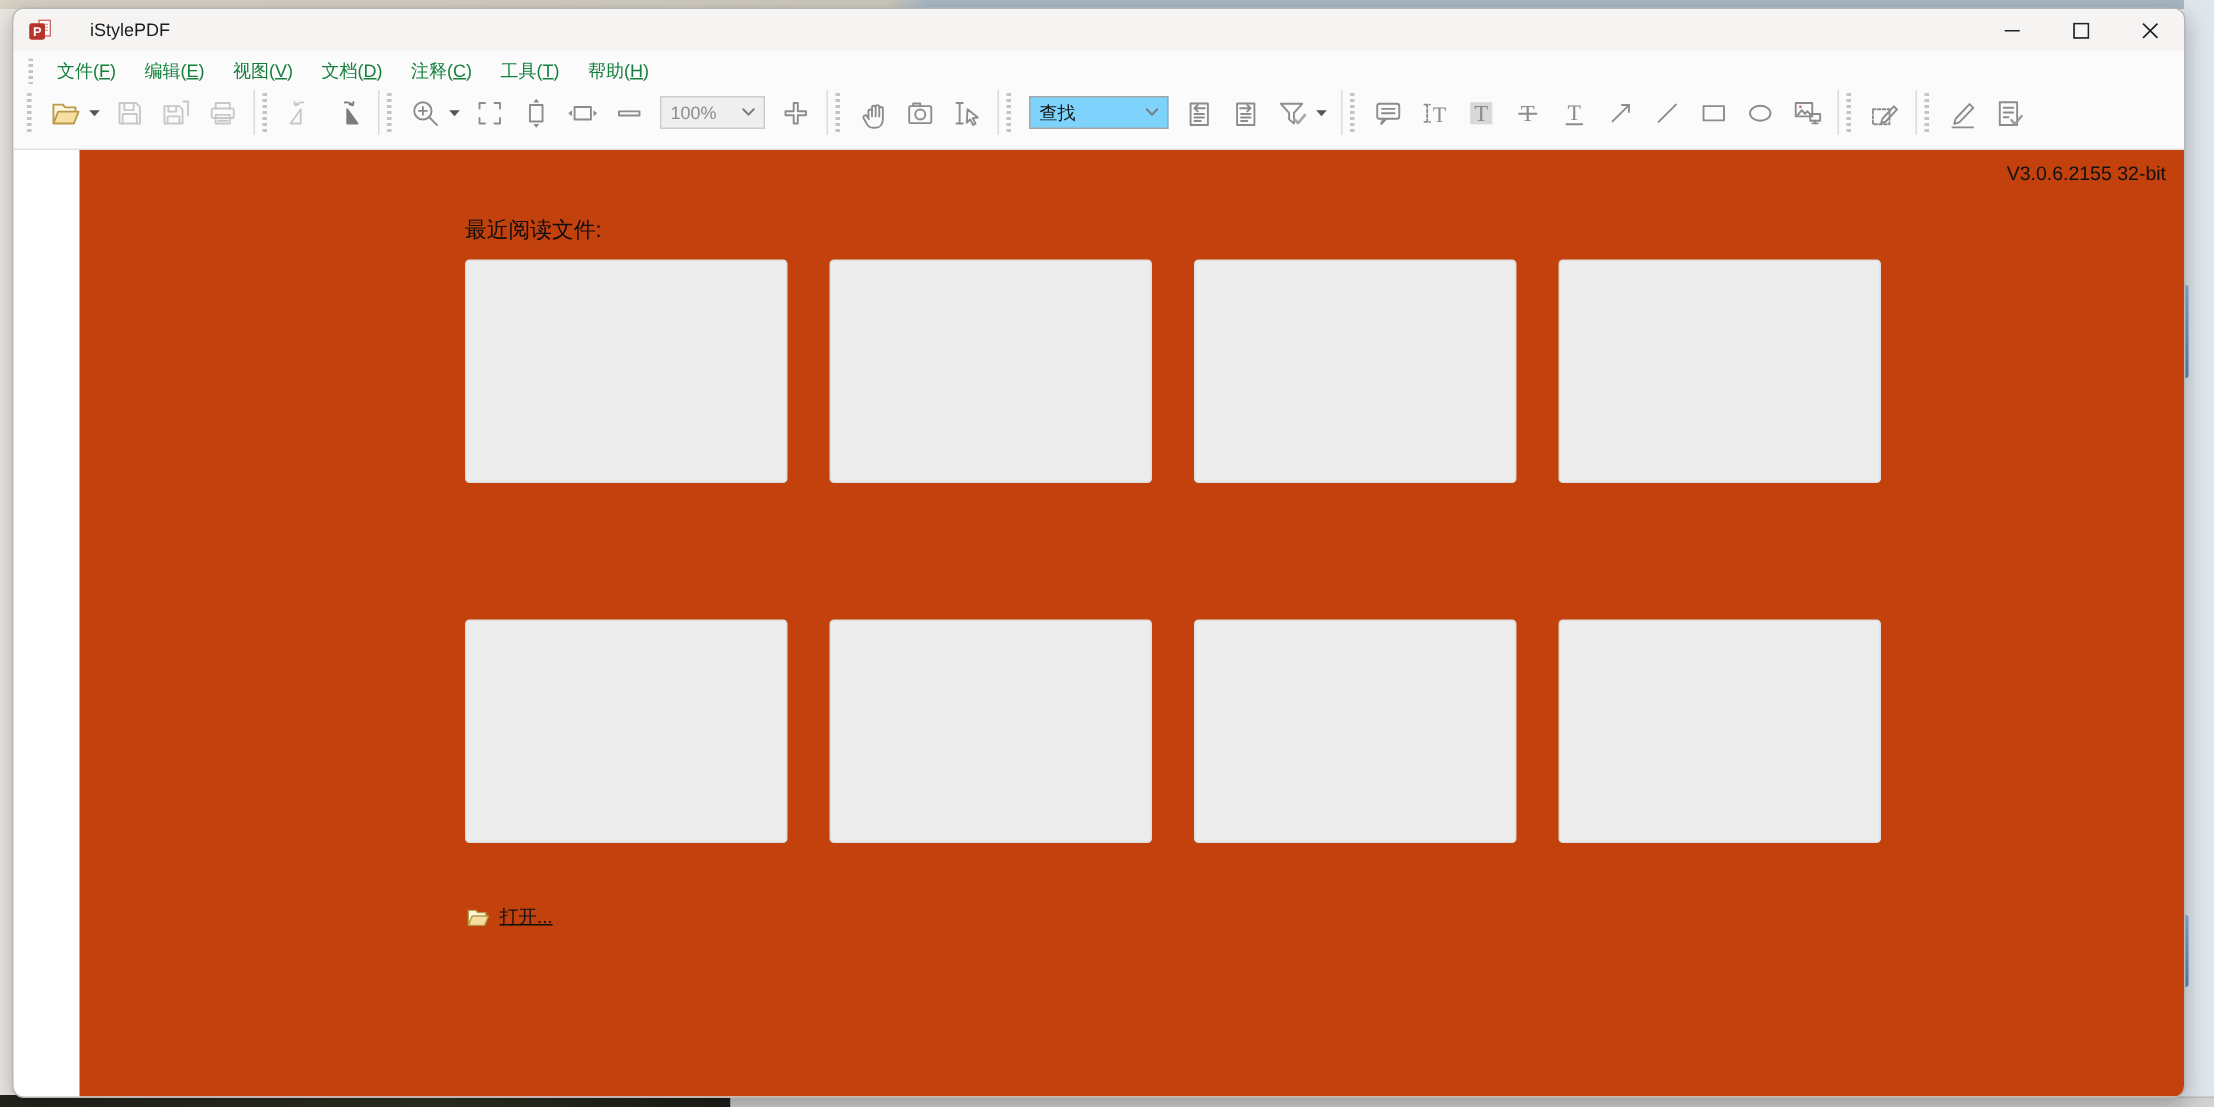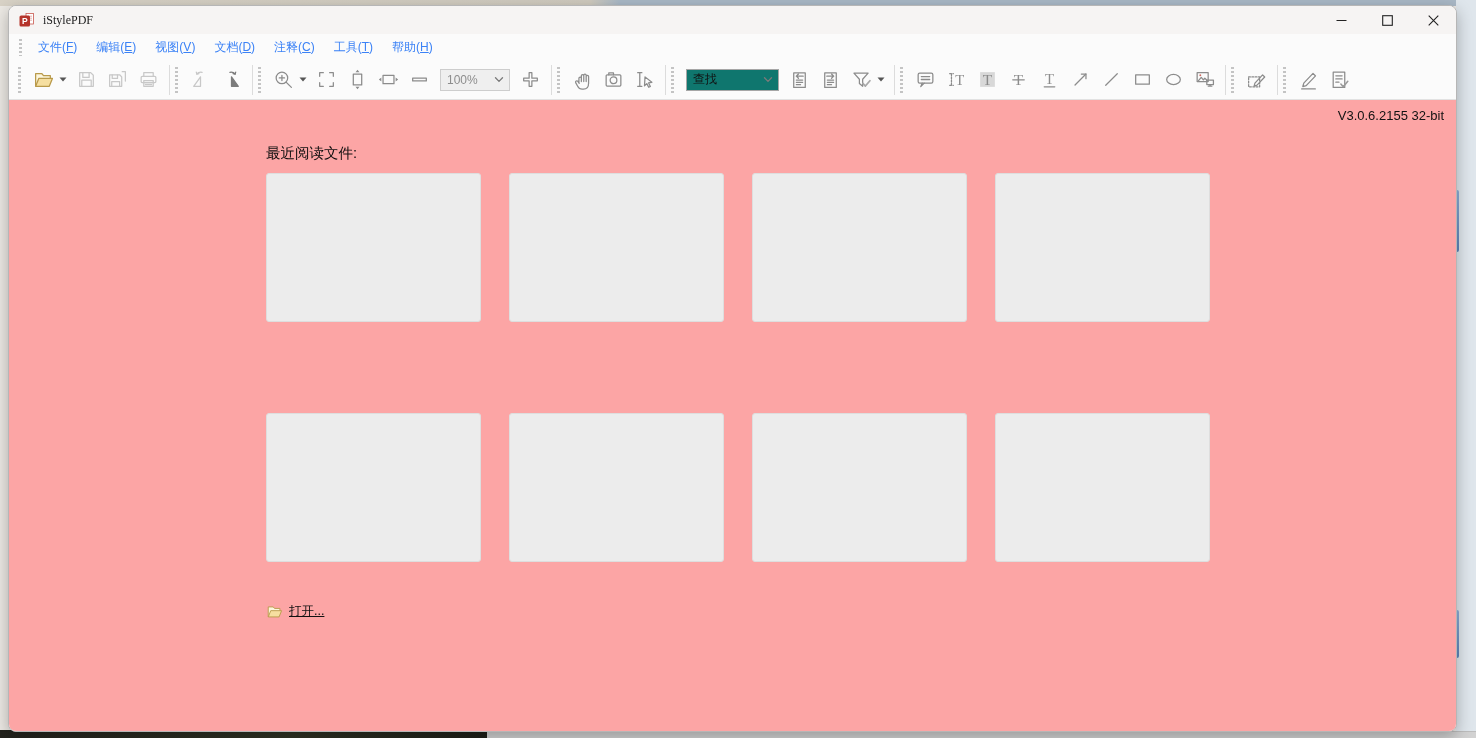--- a/index.html
+++ b/index.html
@@ -20,50 +20,50 @@
   
   .window{
     position:absolute;left:8px;top:5px;width:1447px;height:725px;
     background:#fff;border:1px solid #b6b6b6;border-radius:8px;
     box-shadow:0 5px 16px rgba(0,0,0,.28);
     display:flex;flex-direction:column;overflow:hidden;
   }
   
   .titlebar{height:28px;flex:0 0 28px;background:#f6f4f3;display:flex;align-items:center;padding-left:10px;}
   .app-icon{width:16px;height:16px;flex:0 0 16px;}
-  .app-title{font-size:12px;color:#1b1b1b;margin-left:8px;font-family:Liberation Serif, serif;}
+  .app-title{font-size:12px;color:#1b1b1b;margin-left:25px;}
   .win-controls{margin-left:auto;display:flex;height:100%;}
   .win-btn{width:46px;height:100%;display:flex;align-items:center;justify-content:center;}
 
   
   .menubar{height:26px;flex:0 0 26px;background:#fbfbfb;display:flex;align-items:center;padding-left:8px;}
   .drag-handle{width:3px;height:17px;margin:0 8px 0 2px;
     background-image:repeating-linear-gradient(to bottom,#c4c4c4 0 2px,transparent 2px 4px);}
-  .menu-item{font-size:12px;color:#3b82f6;padding:4px 8px;margin-right:3px;cursor:default;}
+  .menu-item{font-size:12px;color:#15803d;padding:4px 8px;margin-right:3px;cursor:default;}
   .menu-item u{text-decoration:underline;}
 
   
-  .toolbar{height:39px;flex:0 0 39px;background:#fbfbfb;border-bottom:1px solid #e2e2e2;display:flex;align-items:center;padding:0 4px;}
+  .toolbar{height:39px;flex:0 0 39px;background:#fbfbfb;border-bottom:1px solid #e2e2e2;display:flex;align-items:flex-start;padding:0 4px;}
   .tb-group{display:flex;align-items:center;height:30px;padding:0 5px 0 0;border-left:1px solid #dcdcdc;}
   .tb-group.first{border-left:none;}
   .tb-handle{width:3px;height:26px;margin:0 7px 0 5px;
     background-image:repeating-linear-gradient(to bottom,#c4c4c4 0 2px,transparent 2px 4px);}
   .tb-btn{width:27px;height:27px;display:flex;align-items:center;justify-content:center;margin:0 2px;border-radius:3px;}
   .tb-btn svg{width:21px;height:21px;}
   .tb-btn.normal{color:#8c8c8c;}
   .tb-btn.disabled{color:#c8c8c8;}
   .tb-btn.dark{color:#7c7c7c;}
   .tb-caret{display:flex;align-items:center;margin:0 4px 0 0;}
-  .combo{height:22px;border:1px solid #a6a6a6;background:#0f766e;display:flex;align-items:center;
+  .combo{height:22px;border:1px solid #a6a6a6;background:#7dd3fc;display:flex;align-items:center;
     font-size:12px;color:#111;padding:0 5px 0 6px;margin:0 5px;justify-content:space-between;box-sizing:border-box;}
   .combo.disabled{background:#efefef;border-color:#cdcdcd;color:#8d8d8d;}
   .combo .combo-val{white-space:nowrap;overflow:hidden;}
 
   
-  .content{flex:1;position:relative;background:#fca5a5;}
+  .content{flex:1;position:relative;background:#c2410c;margin-left:44px;}
   .version{position:absolute;top:8px;right:12px;font-size:13px;color:#121212;}
   .recent-heading{position:absolute;left:257px;top:44px;font-size:14.5px;font-weight:normal;color:#0d0d0d;}
   .recent-grid{position:absolute;left:257px;top:73px;display:grid;
     grid-template-columns:repeat(4,215px);grid-auto-rows:149px;column-gap:28px;row-gap:91px;}
   .recent-box{background:#ececec;border:1px solid #dedede;border-radius:3px;box-sizing:border-box;}
   .open-link{position:absolute;left:257px;top:503px;display:flex;align-items:center;gap:6px;cursor:pointer;}
   .open-link .open-label{font-size:12.5px;color:#111;text-decoration:underline;text-align:center;}
 </style>
 </head>
 <body>

